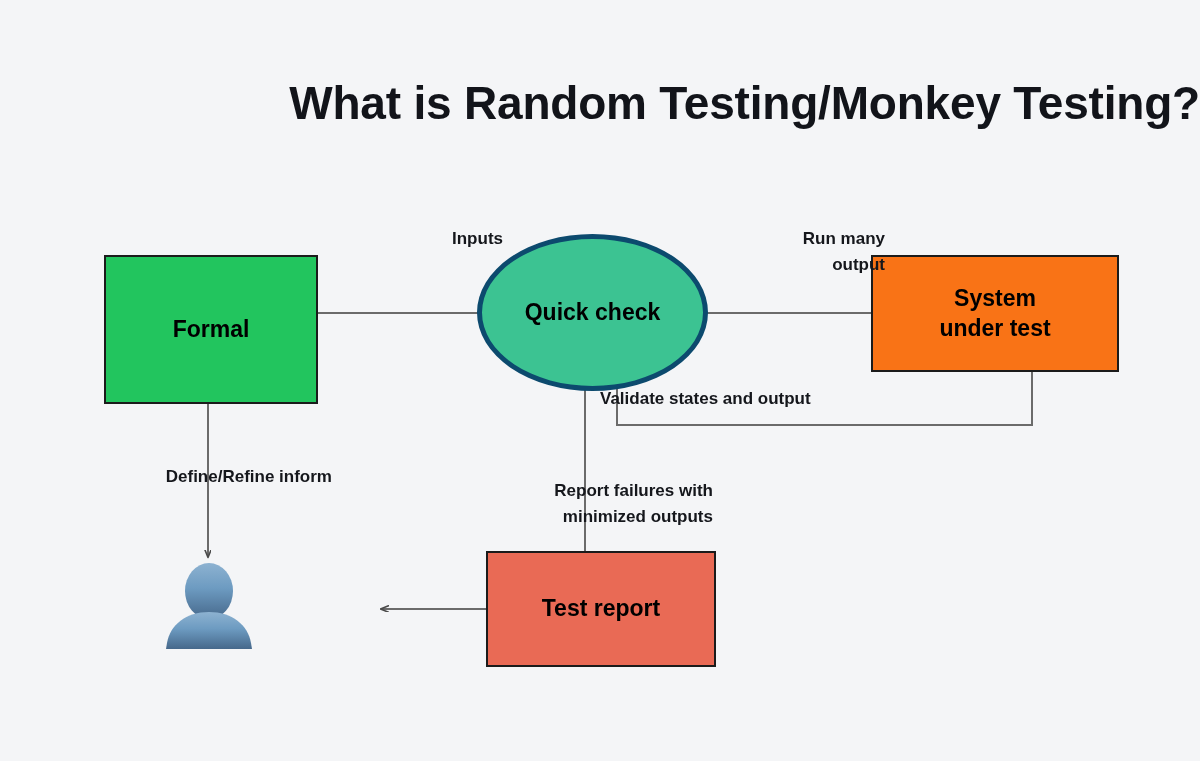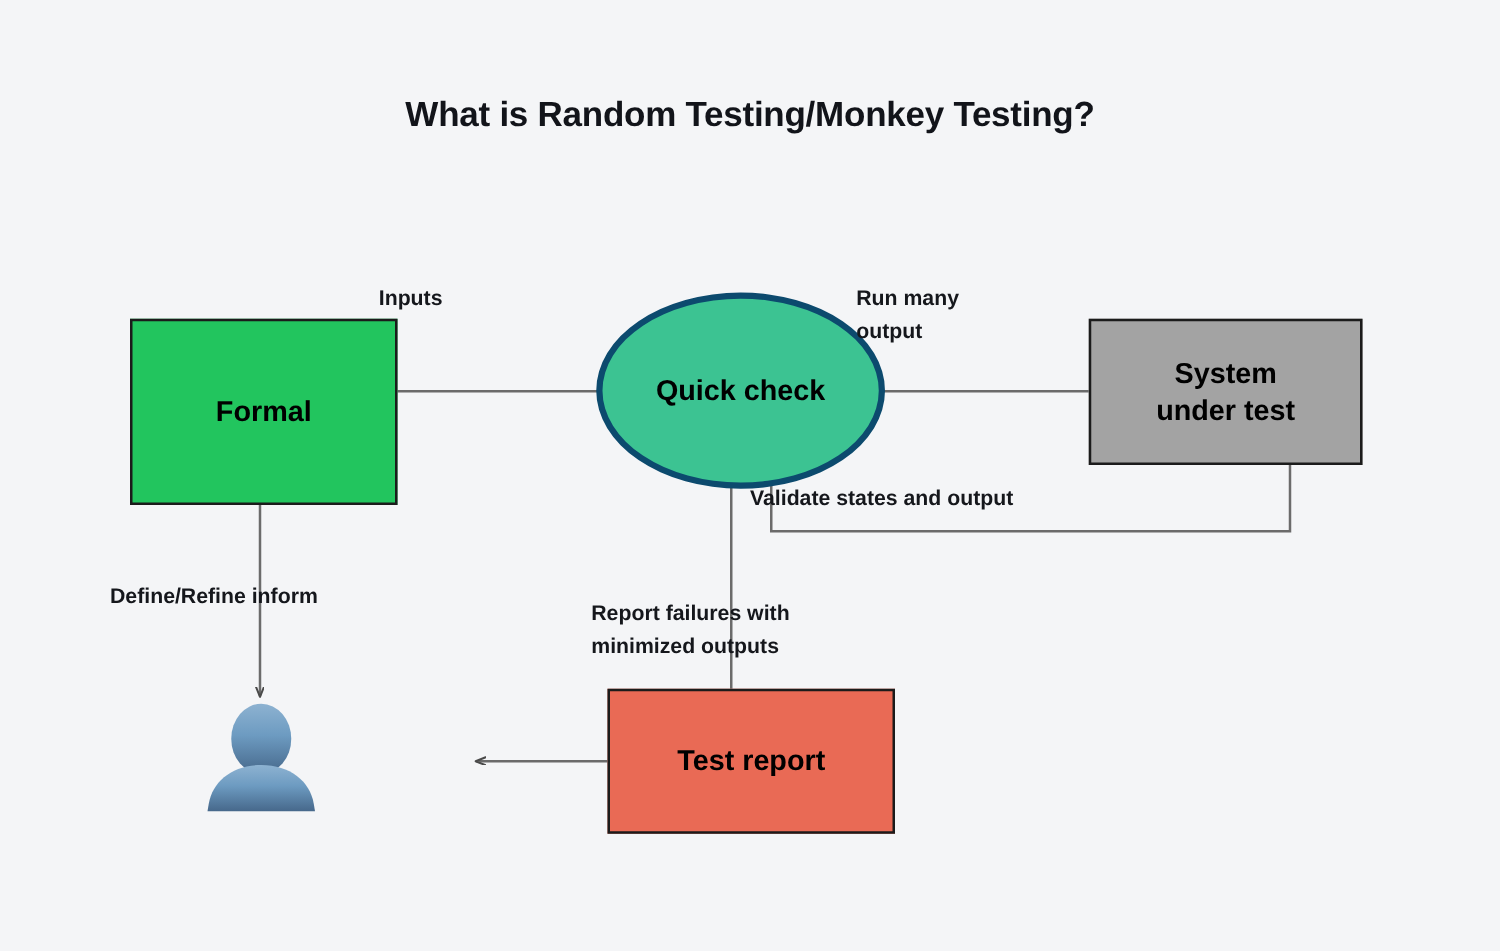--- a/index.html
+++ b/index.html
@@ -27,22 +27,22 @@
     height: 761px;
     pointer-events: none;
   }
 
   
   .title {
     position: absolute;
     left: 0;
     top: 76px;
     width: 1200px;
-    text-align: center;
-    font-size: 28px;
+    text-align: right;
+    font-size: 46px;
     font-weight: bold;
     color: #12141a;
     letter-spacing: -0.2px;
   }
 
   
   .node {
     position: absolute;
     box-sizing: border-box;
     display: flex;
@@ -73,38 +73,38 @@
     left: 477px;
     top: 234px;
     width: 231px;
     height: 157px;
     background: #3cc392;
     font-size: 23px;
   }
   #node-system-under-test {
     left: 871px;
     top: 255px;
-    width: 219px;
+    width: 248px;
     height: 117px;
-    background: #a3a3a3;
+    background: #f97316;
     font-size: 23px;
   }
   #node-test-report {
     left: 486px;
     top: 551px;
     width: 230px;
     height: 116px;
     background: #e96a55;
     font-size: 23px;
   }
 
   
   .edge-label {
     position: absolute;
-    text-align: left;
+    text-align: right;
     font-size: 17px;
     font-weight: bold;
     color: #15171c;
     line-height: 1.5;
     white-space: pre-line;
   }
   #label-inputs {
     left: 303px;
     top: 226px;
     width: 200px;

